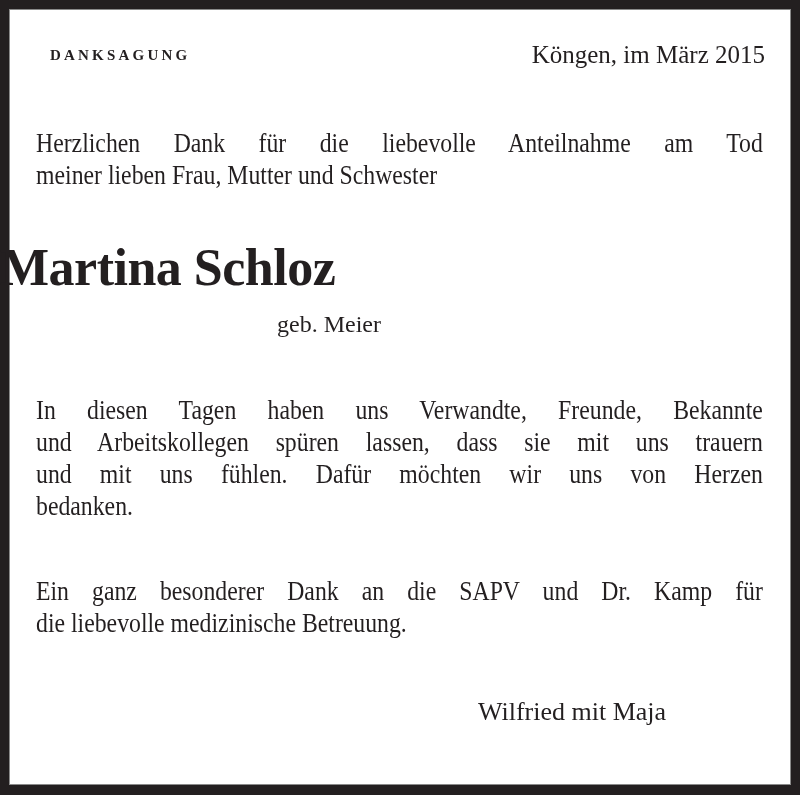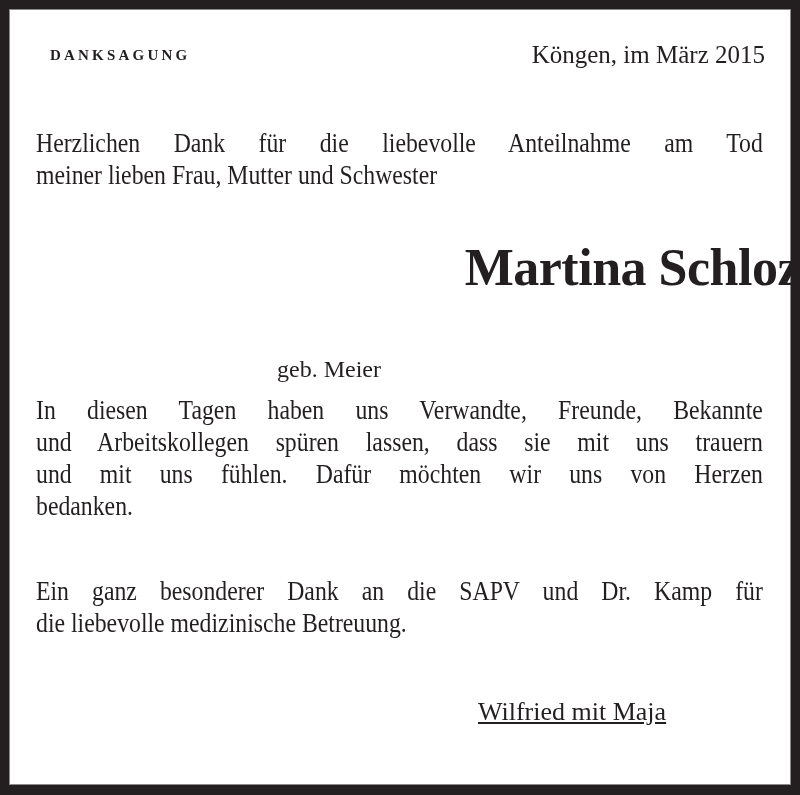--- a/index.html
+++ b/index.html
@@ -62,35 +62,34 @@
     .intro {
       left: 36px;
       top: 127px;
     }
     .intro .line {
       display: block;
     }
     .name {
       left: 0;
       width: 800px;
-      text-align: right;
+      text-align: left;
       top: 238px;
       font-size: 52px;
       font-weight: bold;
       line-height: 60px;
       letter-spacing: -0.5px;
     }
     .maiden {
       left: 0;
       width: 658px;
       text-align: center;
       top: 309px;
       font-size: 24px;
       line-height: 30px;
-      margin-top: 45px;
     }
     .para1 {
       left: 36px;
       top: 394px;
     }
     .para2 {
       left: 36px;
       top: 575px;
     }
     .line {
@@ -100,21 +99,20 @@
       text-align-last: justify;
     }
     .line.last {
       text-align-last: left;
     }
     .signoff {
       left: 478px;
       top: 696px;
       font-size: 26px;
       line-height: 31px;
-      text-decoration: underline;
     }
     .signoff .sline {
       display: block;
     }
   </style>
 </head>
 <body>
 
 <div class="frame"></div>
 

